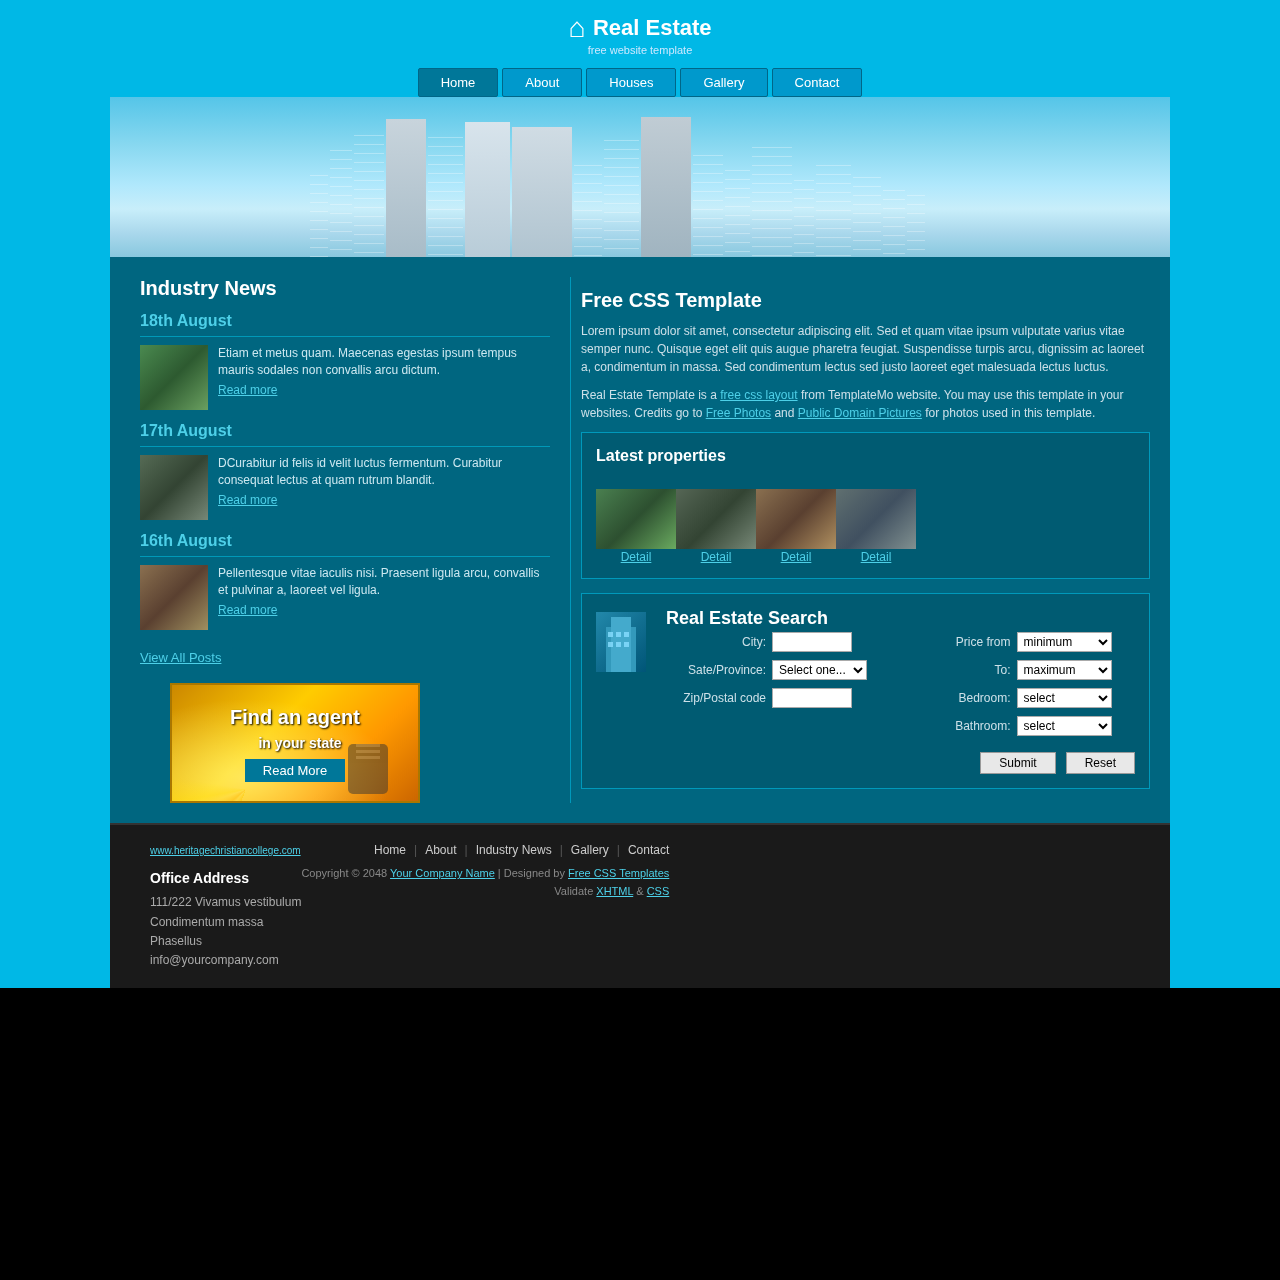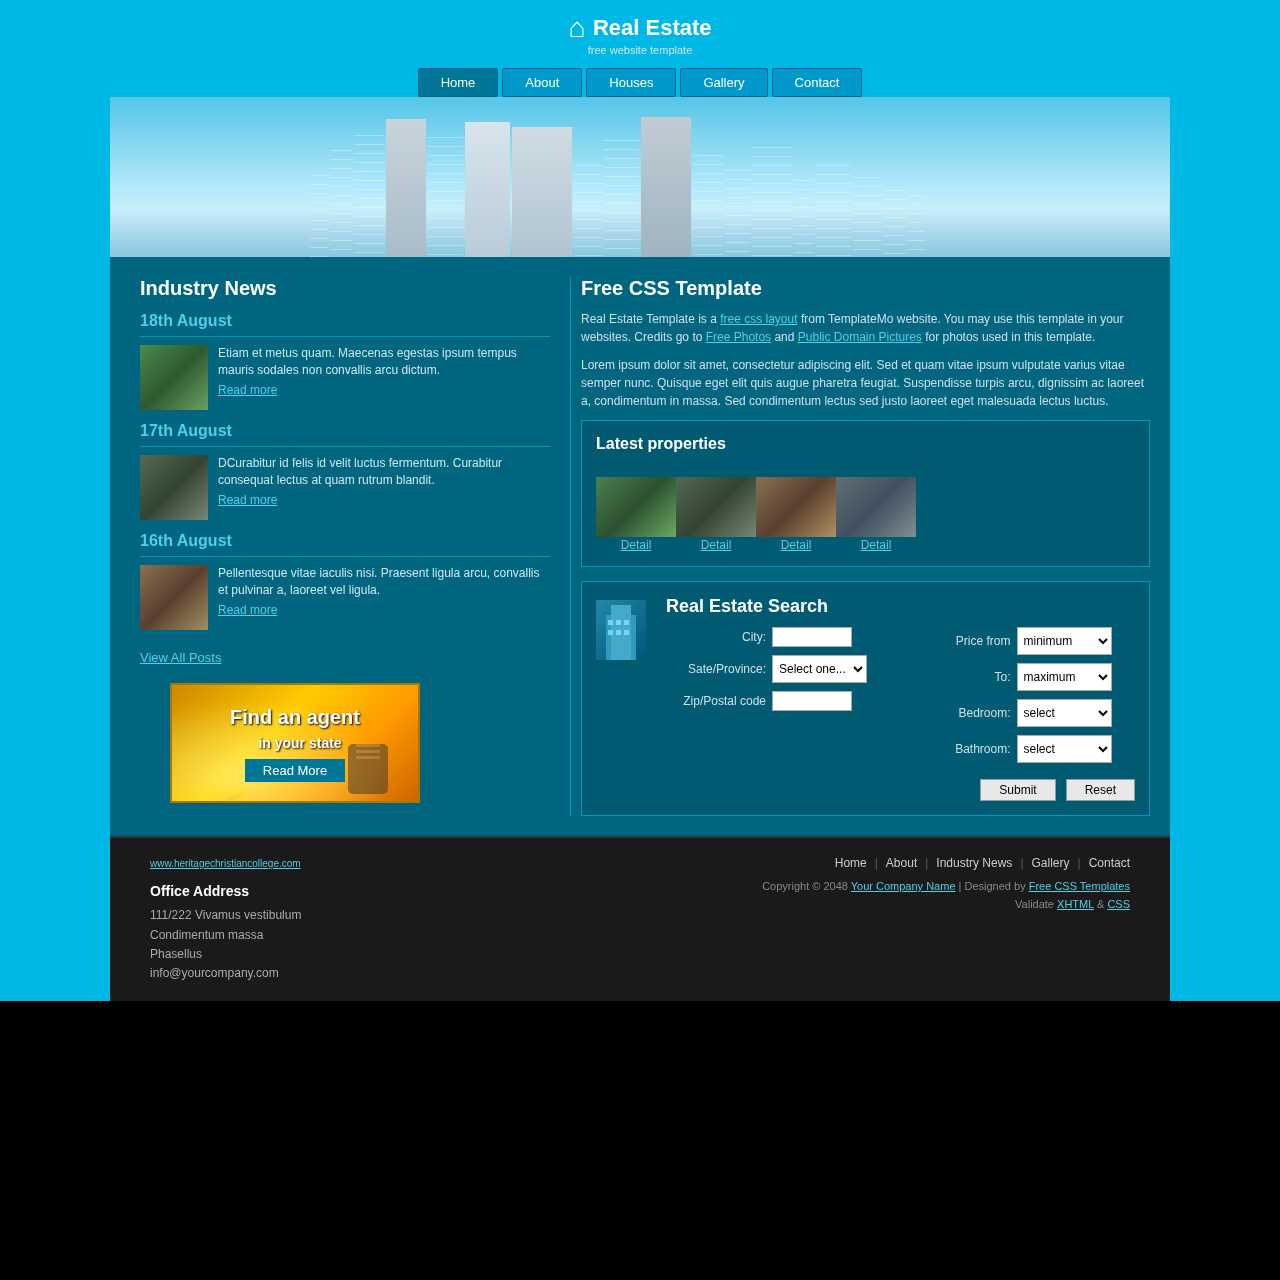--- a/index.html
+++ b/index.html
@@ -129,21 +129,21 @@
     .agent-bg-rays {
       position: absolute;
       top: 0; left: 0; width: 100%; height: 100%;
       background: radial-gradient(ellipse at 30% 80%, rgba(255,255,150,0.6) 0%, transparent 60%);
       z-index: 1;
     }
 
     
     #right-col {
       flex: 1;
-      padding: 20px 20px 20px 10px;
+      padding: 32px 20px 20px 10px;
     }
     .main-title {
       color: #fff;
       font-size: 20px;
       font-weight: bold;
       margin-bottom: 10px;
     }
     .main-text {
       color: #cce0e8;
       font-size: 12px;
@@ -203,21 +203,21 @@
       width: 50px;
       height: 60px;
       background: linear-gradient(135deg, #2288aa 0%, #005577 100%);
       position: relative;
       overflow: hidden;
     }
     .search-title {
       color: #fff;
       font-size: 18px;
       font-weight: bold;
-      margin-bottom: 10px;
+      margin-bottom: 3px;
       white-space: nowrap;
     }
     .search-form-col { flex: 1; }
     .search-fields {
       display: flex;
       gap: 20px;
     }
     .left-fields, .right-fields {
       flex: 1;
     }
@@ -239,21 +239,21 @@
       border: 1px solid #aaa;
       padding: 2px 4px;
       font-size: 12px;
       width: 80px;
       height: 20px;
     }
     .field-select {
       background: #fff;
       border: 1px solid #aaa;
       font-size: 12px;
-      height: 28px;
+      height: 20px;
       padding: 0 2px;
       width: 95px;
     }
     .search-btns {
       display: flex;
       gap: 10px;
       margin-top: 16px;
       justify-content: flex-end;
     }
     .search-btns button {
@@ -268,21 +268,20 @@
     #vert-divider {
       width: 1px;
       background: #0099bb;
       margin: 20px 0;
     }
 
     
     #footer {
       background: #1a1a1a;
       display: flex;
-      justify-content: space-between;
       padding: 18px 40px;
       border-top: 2px solid #333;
     }
     #footer-left {
       color: #aaa;
       font-size: 12px;
       line-height: 1.6;
     }
     #footer-left .office-title {
       color: #fff;
@@ -454,24 +453,24 @@
               <div style="width:24px;height:3px;background:#666;margin:3px auto;"></div>
             </div>
           </div>
         </div>
       </div>
 
       <div id="vert-divider"></div>
 
       <div id="right-col">
         <h2 class="main-title">Free CSS Template</h2>
+        <p class="main-text">Lorem ipsum dolor sit amet, consectetur adipiscing elit. Sed et quam vitae ipsum vulputate varius vitae semper nunc. Quisque eget elit quis augue pharetra feugiat. Suspendisse turpis arcu, dignissim ac laoreet a, condimentum in massa. Sed condimentum lectus sed justo laoreet eget malesuada lectus luctus.</p>
         <p class="main-text">
           Real Estate Template is a <a href="#">free css layout</a> from TemplateMo website. You may use this template in your websites. Credits go to <a href="#">Free Photos</a> and <a href="#">Public Domain Pictures</a> for photos used in this template.
         </p>
-        <p class="main-text">Lorem ipsum dolor sit amet, consectetur adipiscing elit. Sed et quam vitae ipsum vulputate varius vitae semper nunc. Quisque eget elit quis augue pharetra feugiat. Suspendisse turpis arcu, dignissim ac laoreet a, condimentum in massa. Sed condimentum lectus sed justo laoreet eget malesuada lectus luctus.</p>
 
         <div id="latest-properties">
           <div class="lp-title">Latest properties</div>
           <div class="lp-photos">
             <div>
               <div class="lp-photo lp-photo-1"></div>
               <div class="lp-detail"><a href="#">Detail</a></div>
             </div>
             <div>
               <div class="lp-photo lp-photo-2"></div>

